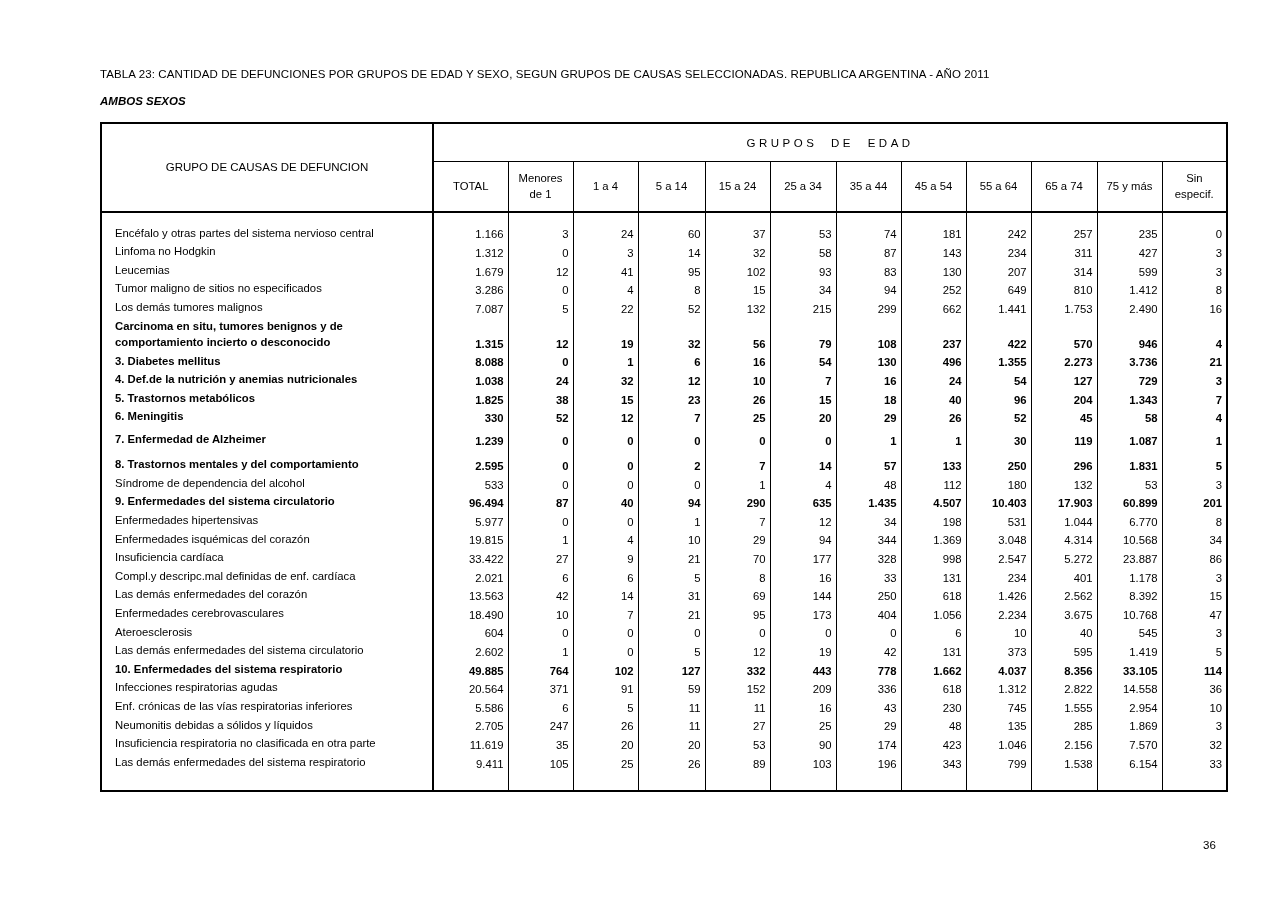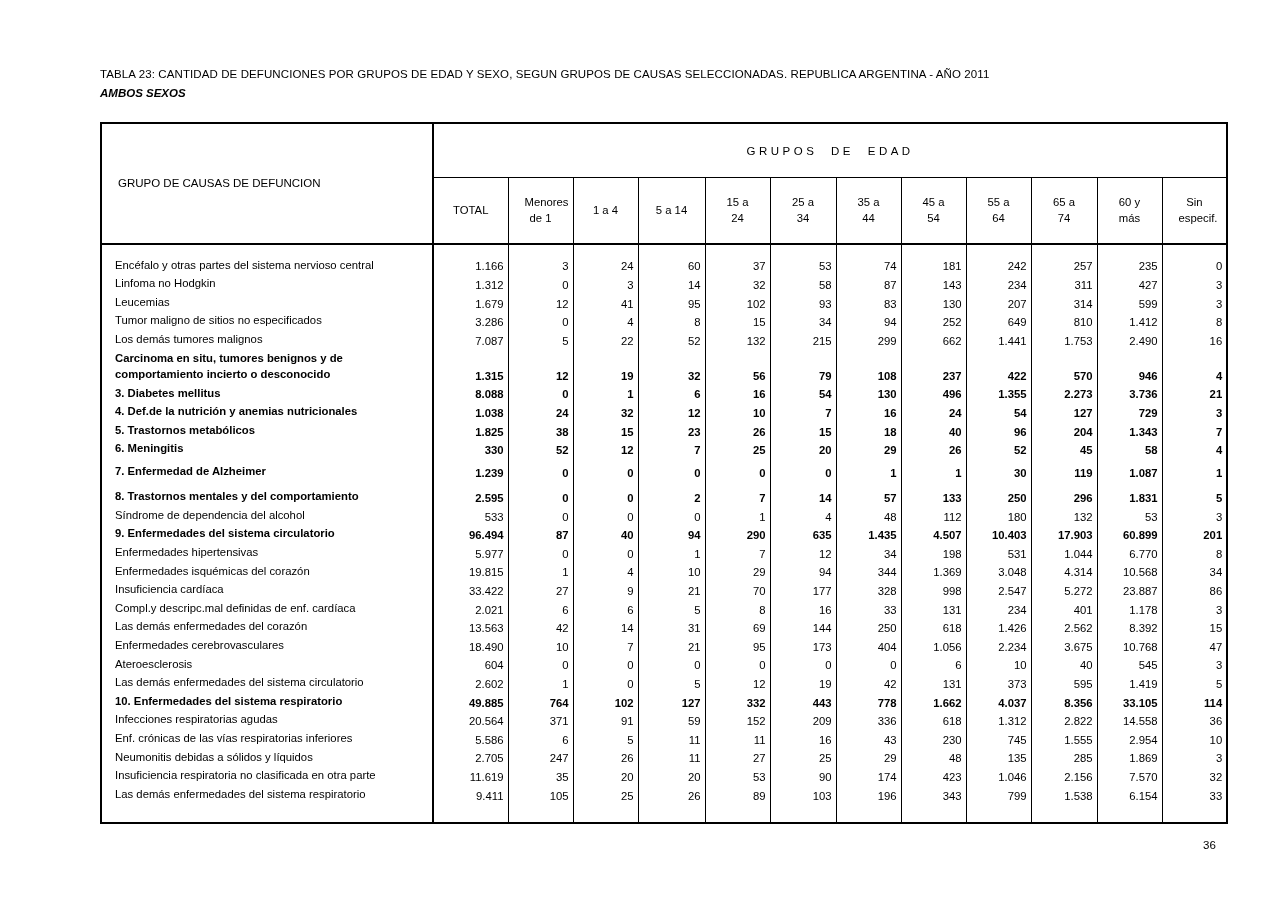--- a/index.html
+++ b/index.html
@@ -8,34 +8,34 @@
     font-family:"Liberation Sans","DejaVu Sans",sans-serif;
     color:#000;
     -webkit-font-smoothing:antialiased;
   }
   .page{position:relative;width:1264px;height:905px;background:#fff;overflow:hidden;}
   .doc-title{
     position:absolute;left:100px;top:68px;
     font-size:11.5px;letter-spacing:.1px;white-space:nowrap;
   }
   .doc-subtitle{
-    position:absolute;left:100px;top:87px;
+    position:absolute;left:100px;top:95px;
     font-size:11.5px;font-weight:bold;font-style:italic;
   }
   table.main{
     position:absolute;left:100px;top:122px;
     width:1126px;border-collapse:collapse;table-layout:fixed;
     border:2px solid #000;
     font-size:11.3px;
   }
   
-  th{font-weight:normal;padding:16px;}
+  th{font-weight:normal;padding:8px;}
   th.causes{
     border-right:2px solid #000;border-bottom:2px solid #000;
-    text-align:left;vertical-align:middle;font-size:11.5px;
+    text-align:center;vertical-align:middle;font-size:11.5px;
   }
   th.age-span{
     border-bottom:1px solid #000;height:21px;
     text-align:center;vertical-align:middle;
     font-size:11.5px;letter-spacing:3.5px;word-spacing:7px;
   }
   tr.col-row{height:40px;}
   th.col-h{
     border-left:1px solid #000;border-bottom:2px solid #000;
     text-align:center;vertical-align:middle;
@@ -100,21 +100,21 @@
           <th class="col-h">Menores
 de 1</th>
           <th class="col-h">1 a 4</th>
           <th class="col-h">5 a 14</th>
           <th class="col-h">15 a 24</th>
           <th class="col-h">25 a 34</th>
           <th class="col-h">35 a 44</th>
           <th class="col-h">45 a 54</th>
           <th class="col-h">55 a 64</th>
           <th class="col-h">65 a 74</th>
-          <th class="col-h">60 y más</th>
+          <th class="col-h">75 y más</th>
           <th class="col-h">Sin
 especif.</th>
         </tr>
     </thead>
     <tbody>
 
     <tr class="spacer" style="height: 13px;">
           <td class="label"></td>
           <td class=""></td>
           <td class=""></td>

